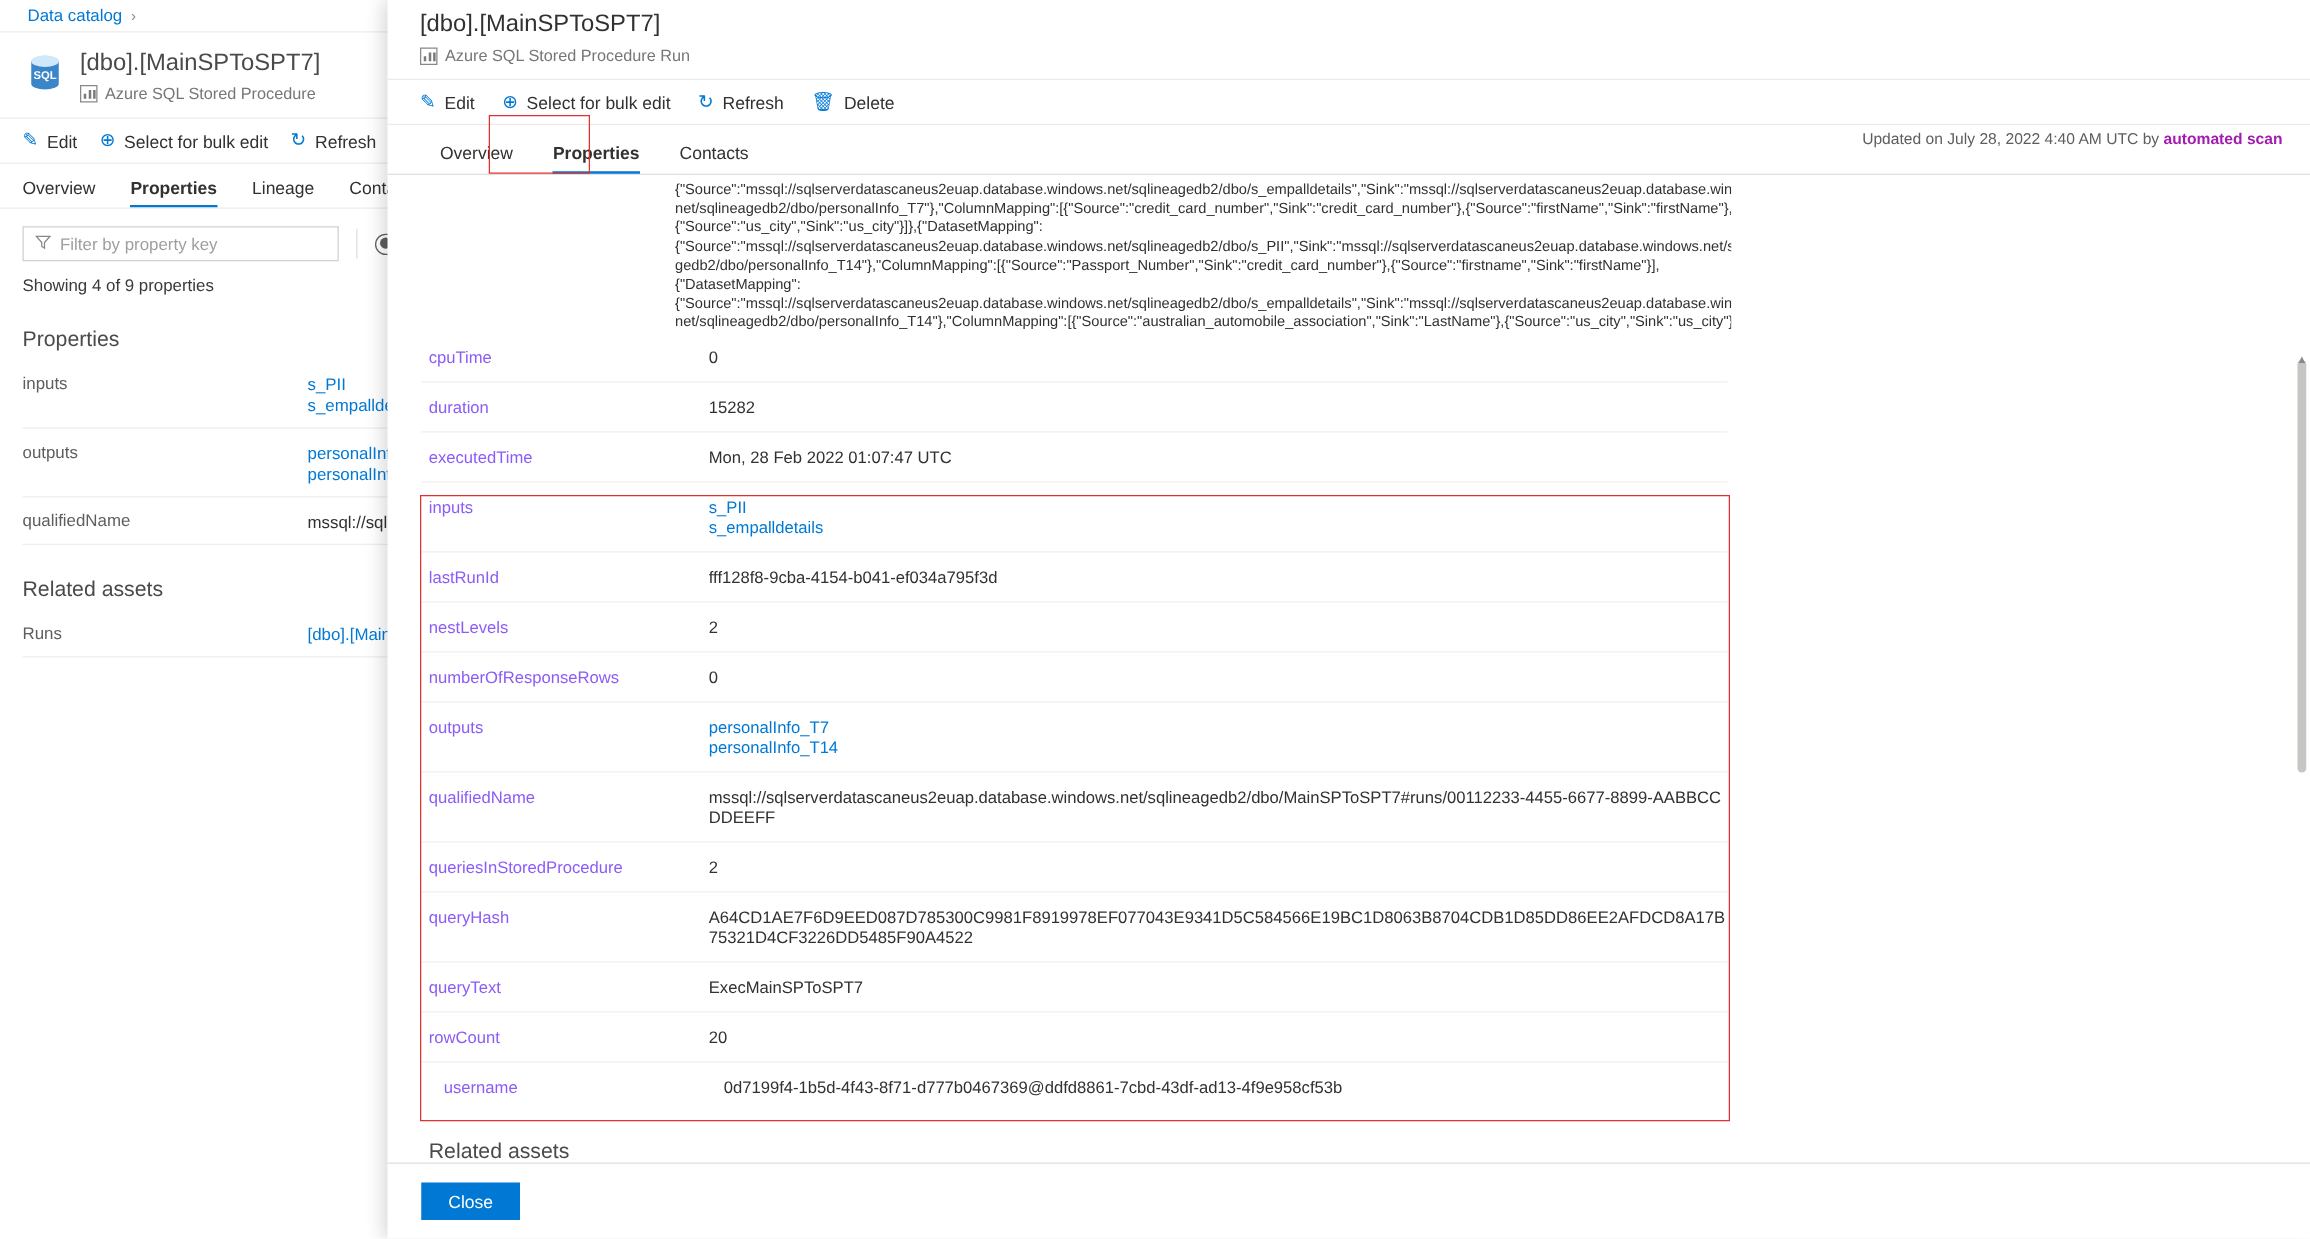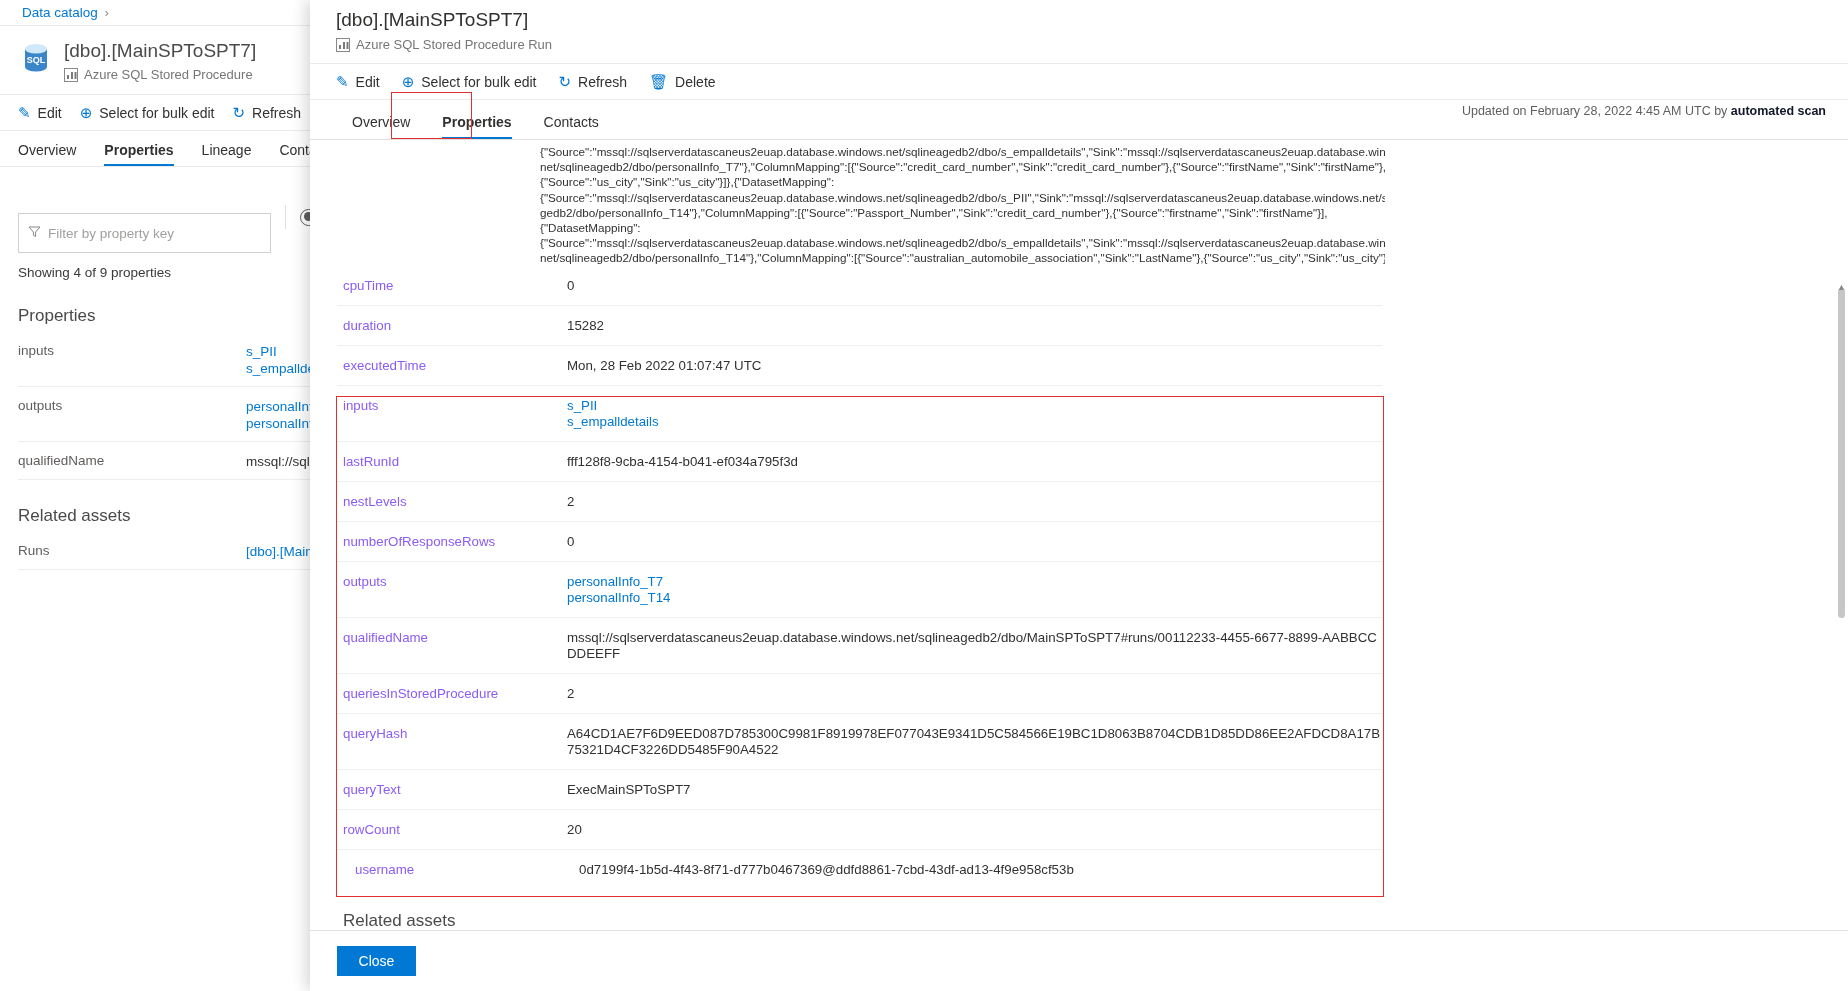--- a/index.html
+++ b/index.html
@@ -66,22 +66,22 @@
   }
   .tab { font-size: 14px; color: #323130; padding-bottom: 8px; cursor: pointer;
          white-space: nowrap; position: relative; }
   .tab.active { font-weight: 700; }
   .tab.active:after {
     content:''; position:absolute; left:0; right:0; bottom:0; height:2.5px; background:#0078d4;
   }
 
   .filter-row { display: flex; align-items: center; padding: 14px 0 0 18px; gap: 14px; }
   .filter-input {
-    width: 253px; height: 40px; border: 1px solid #d0d0d0; background:#fff;
-    display: flex; align-items: center; padding: 0 9px; gap: 7px; margin-top: 32px;
+    width: 253px; height: 28px; border: 1px solid #d0d0d0; background:#fff;
+    display: flex; align-items: center; padding: 0 9px; gap: 7px;
   }
   .filter-input span.ph { color: #a19f9d; font-size: 13.5px; }
   .vdiv { width:1px; height:24px; background:#e1dfdd; }
   .toggle {
     width: 34px; height: 17px; border-radius: 9px; background:#fff;
     border: 1.5px solid #605e5c; position: relative;
   }
   .toggle .knob { position:absolute; left:2.5px; top:2.5px; width:9px; height:9px;
                   border-radius:50%; background:#605e5c; }
 
@@ -121,21 +121,21 @@
     content:''; position:absolute; left:16px; right:16px; bottom:0; height:2.5px; background:#0078d4;
   }
   .tab-highlight {
     position:absolute; left:81px; top:-8px; width: 81px; height: 47px;
     border: 1.5px solid #e03030; pointer-events:none;
   }
   .updated-note {
     position: absolute; right: 22px; top: 104px; font-size: 12.5px; color: #605e5c;
     white-space: nowrap;
   }
-  .updated-note b { font-weight: 600; color: #0f172a; }
+  .updated-note b { font-weight: 600; color: #a21caf; }
 
   .panel-body {
     flex: 1; position: relative; overflow: hidden; padding: 0;
   }
   .json-block {
     padding: 4px 0 0 230px; font-size: 11.7px; color: #323130; line-height: 15.2px;
     max-width: 1075px;
   }
   .json-block div { white-space: nowrap; overflow: hidden; }
 
@@ -305,21 +305,21 @@
     </div>
 
     <div class="panel-tabs">
       <div class="panel-tab">Overview</div>
       <div class="panel-tab active">Properties</div>
       <div class="panel-tab">Contacts</div>
       <div class="tab-highlight"></div>
     </div>
 
     <div class="updated-note">
-      <span>Updated on February 28, 2022 4:45 AM UTC by </span><b>automated scan</b>
+      <span>Updated on July 28, 2022 4:40 AM UTC by </span><b>automated scan</b>
     </div>
 
     <div class="panel-body">
 
       <div class="json-block">
         <div>{"Source":"mssql://sqlserverdatascaneus2euap.database.windows.net/sqlineagedb2/dbo/s_empalldetails","Sink":"mssql://sqlserverdatascaneus2euap.database.windows.</div>
         <div>net/sqlineagedb2/dbo/personalInfo_T7"},"ColumnMapping":[{"Source":"credit_card_number","Sink":"credit_card_number"},{"Source":"firstName","Sink":"firstName"},</div>
         <div>{"Source":"us_city","Sink":"us_city"}]},{"DatasetMapping":</div>
         <div>{"Source":"mssql://sqlserverdatascaneus2euap.database.windows.net/sqlineagedb2/dbo/s_PII","Sink":"mssql://sqlserverdatascaneus2euap.database.windows.net/sqlinea</div>
         <div>gedb2/dbo/personalInfo_T14"},"ColumnMapping":[{"Source":"Passport_Number","Sink":"credit_card_number"},{"Source":"firstname","Sink":"firstName"}],</div>

